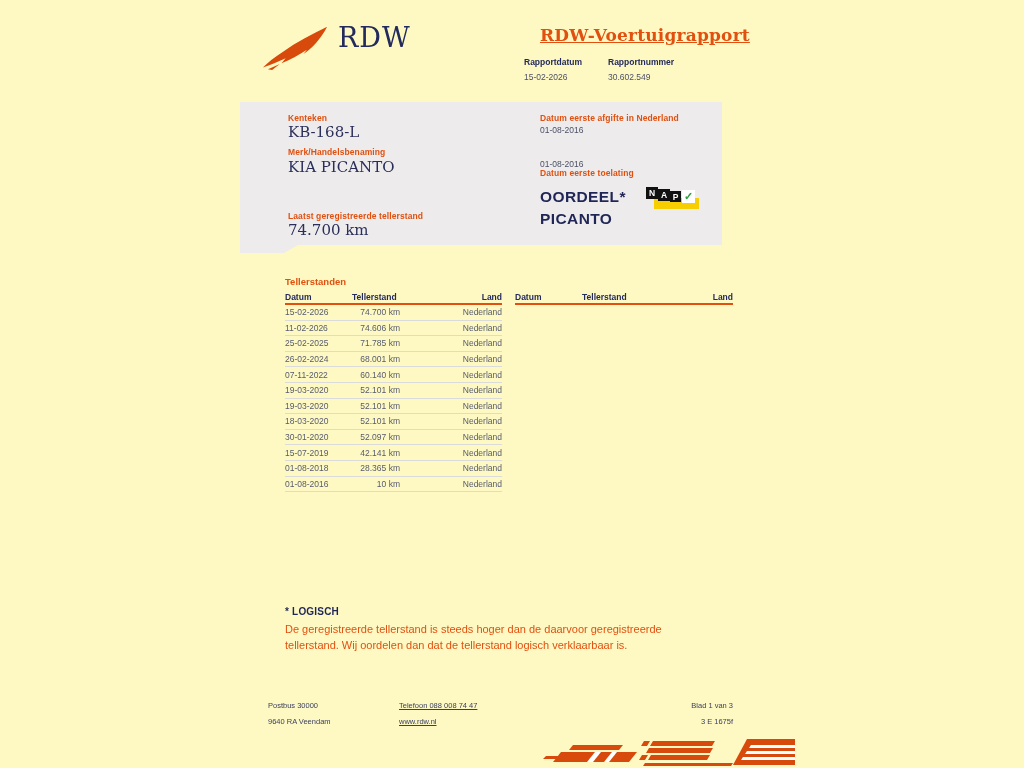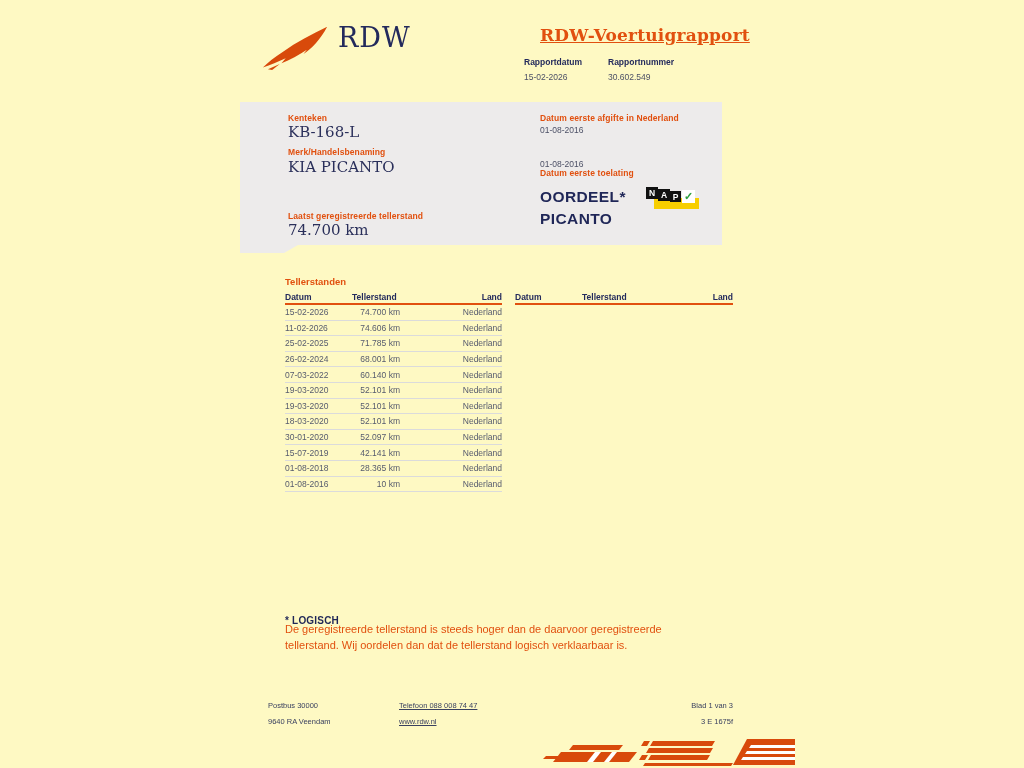--- a/index.html
+++ b/index.html
@@ -84,21 +84,21 @@
   .thead{
     height:13px;font-size:8.5px;font-weight:700;color:var(--navy);
     border-bottom:2px solid var(--orange);
   }
   .trow{height:14.6px;font-size:8.5px;color:var(--table-text);border-bottom:1px solid var(--row-line);}
   .c2{text-align:left;}
   .trow .c2{text-align:right;}
   .c3{text-align:right;}
 
   
-  .footnote-title{left:285px;top:606px;font-size:10px;font-weight:800;color:#1F2657;letter-spacing:.2px;margin-top:9px;}
+  .footnote-title{left:285px;top:606px;font-size:10px;font-weight:800;color:#1F2657;letter-spacing:.2px;}
   .footnote-text{left:285px;top:622px;width:424px;font-size:11px;color:var(--orange);line-height:15.5px;}
 
   
   .footer-col{top:701px;font-size:7.5px;color:#3A4160;}
   .footer-col .line{display:block;margin-bottom:6.5px;}
   .footer-left{left:268px;}
   .footer-mid{left:399px;text-decoration:underline;}
   .footer-right{left:633px;width:100px;text-align:right;}
 
   .footer-graphic{left:543px;top:737px;width:252px;height:31px;}
@@ -178,21 +178,21 @@
           <span class="c1">25-02-2025</span>
           <span class="c2">71.785 km</span>
           <span class="c3">Nederland</span>
         </div>
         <div class="trow">
           <span class="c1">26-02-2024</span>
           <span class="c2">68.001 km</span>
           <span class="c3">Nederland</span>
         </div>
         <div class="trow">
-          <span class="c1">07-03-2022</span>
+          <span class="c1">07-11-2022</span>
           <span class="c2">60.140 km</span>
           <span class="c3">Nederland</span>
         </div>
         <div class="trow">
           <span class="c1">19-03-2020</span>
           <span class="c2">52.101 km</span>
           <span class="c3">Nederland</span>
         </div>
         <div class="trow">
           <span class="c1">19-03-2020</span>

